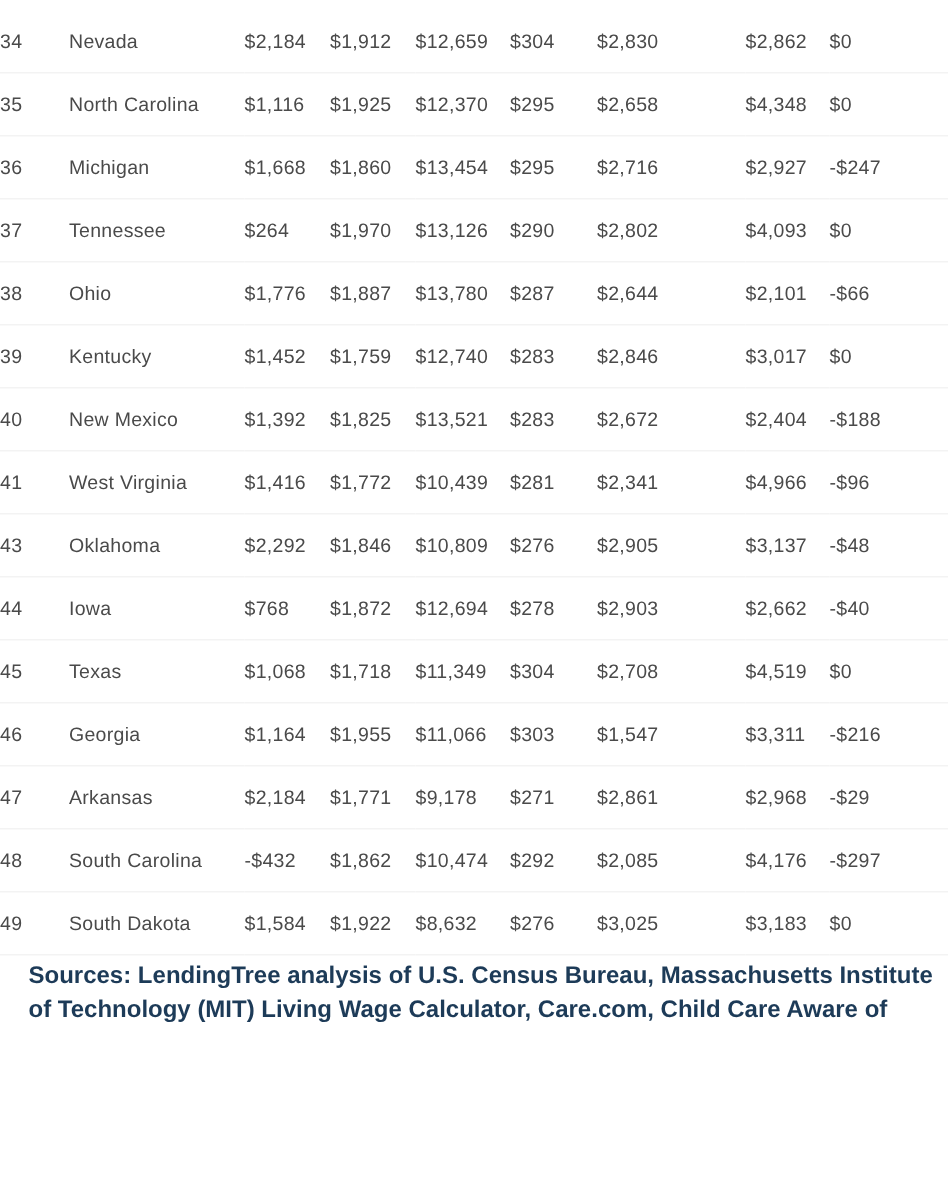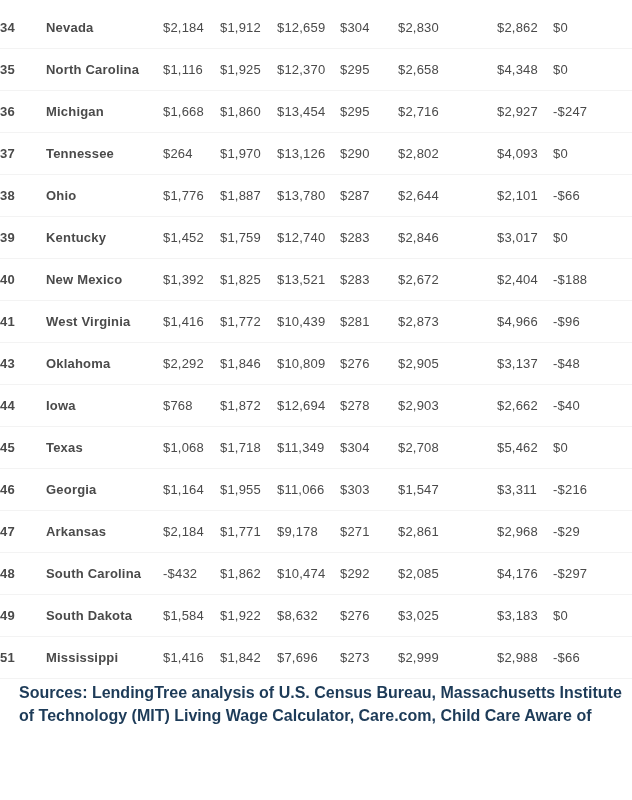--- a/index.html
+++ b/index.html
@@ -28,21 +28,20 @@
     vertical-align: middle;
     border-bottom: 1px solid #f3f3f3;
     font-size: 13px;
     color: #4a4a4a;
     letter-spacing: 0.2px;
     white-space: nowrap;
     overflow: visible;
   }
   td.rank-cell, td.state-cell {
     padding-left: 20px;
-    font-weight: bold;
   }
   .sources {
     margin: 2px 0 0 19px;
     color: #1d3b58;
     font-size: 16px;
     line-height: 23px;
   }
   .src-line {
     white-space: nowrap;
     font-weight: bold;
@@ -143,21 +142,21 @@
           <td class="value-cell">$2,404</td>
           <td class="value-cell">-$188</td>
         </tr>
         <tr>
           <td class="rank-cell">41</td>
           <td class="state-cell">West Virginia</td>
           <td class="value-cell">$1,416</td>
           <td class="value-cell">$1,772</td>
           <td class="value-cell">$10,439</td>
           <td class="value-cell">$281</td>
-          <td class="value-cell">$2,873</td>
+          <td class="value-cell">$2,341</td>
           <td class="value-cell">$4,966</td>
           <td class="value-cell">-$96</td>
         </tr>
         <tr>
           <td class="rank-cell">43</td>
           <td class="state-cell">Oklahoma</td>
           <td class="value-cell">$2,292</td>
           <td class="value-cell">$1,846</td>
           <td class="value-cell">$10,809</td>
           <td class="value-cell">$276</td>
@@ -177,21 +176,21 @@
           <td class="value-cell">-$40</td>
         </tr>
         <tr>
           <td class="rank-cell">45</td>
           <td class="state-cell">Texas</td>
           <td class="value-cell">$1,068</td>
           <td class="value-cell">$1,718</td>
           <td class="value-cell">$11,349</td>
           <td class="value-cell">$304</td>
           <td class="value-cell">$2,708</td>
-          <td class="value-cell">$5,462</td>
+          <td class="value-cell">$4,519</td>
           <td class="value-cell">$0</td>
         </tr>
         <tr>
           <td class="rank-cell">46</td>
           <td class="state-cell">Georgia</td>
           <td class="value-cell">$1,164</td>
           <td class="value-cell">$1,955</td>
           <td class="value-cell">$11,066</td>
           <td class="value-cell">$303</td>
           <td class="value-cell">$1,547</td>
@@ -224,31 +223,20 @@
           <td class="rank-cell">49</td>
           <td class="state-cell">South Dakota</td>
           <td class="value-cell">$1,584</td>
           <td class="value-cell">$1,922</td>
           <td class="value-cell">$8,632</td>
           <td class="value-cell">$276</td>
           <td class="value-cell">$3,025</td>
           <td class="value-cell">$3,183</td>
           <td class="value-cell">$0</td>
         </tr>
-        <tr>
-          <td class="rank-cell">51</td>
-          <td class="state-cell">Mississippi</td>
-          <td class="value-cell">$1,416</td>
-          <td class="value-cell">$1,842</td>
-          <td class="value-cell">$7,696</td>
-          <td class="value-cell">$273</td>
-          <td class="value-cell">$2,999</td>
-          <td class="value-cell">$2,988</td>
-          <td class="value-cell">-$66</td>
-        </tr>
       </tbody>
   </table>
 
   <div class="sources">
     <div class="src-line">Sources: LendingTree analysis of U.S. Census Bureau, Massachusetts Institute</div>
     <div class="src-line">of Technology (MIT) Living Wage Calculator, Care.com, Child Care Aware of</div>
   </div>
 
 </div>
 

